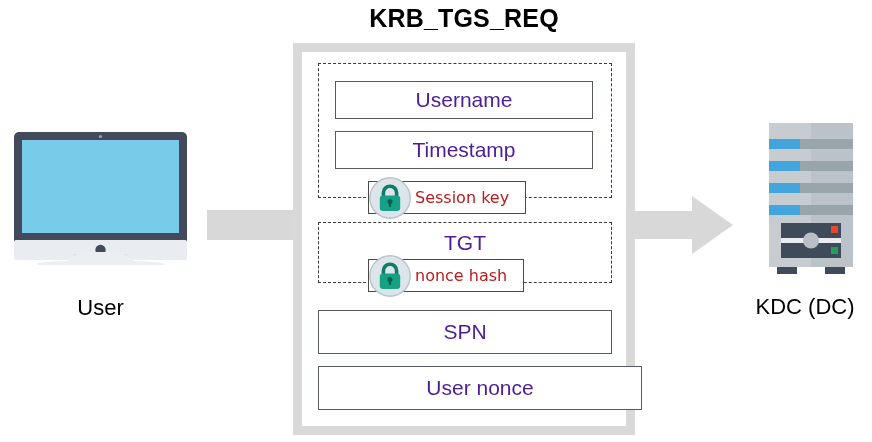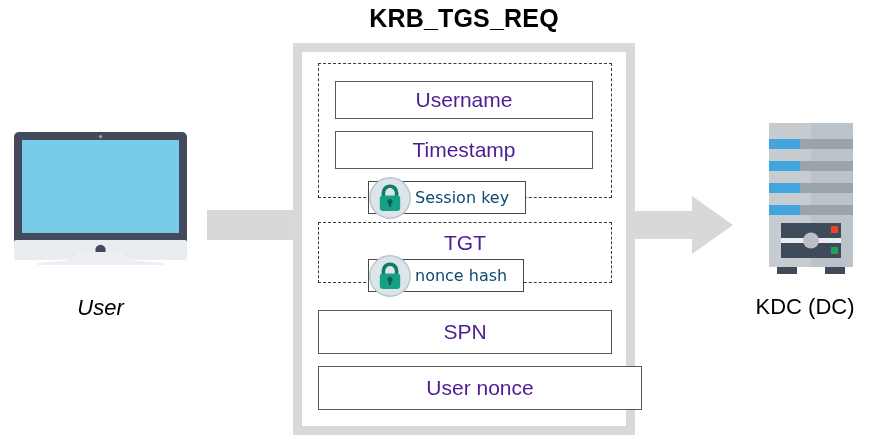--- a/index.html
+++ b/index.html
@@ -97,21 +97,21 @@
     height: 33px;
     box-sizing: border-box;
     border: 1px solid #4a4a4a;
     background: #ffffff;
     display: flex;
     align-items: center;
     padding-left: 46px;
     padding-right: 16px;
     font-family: "DejaVu Sans", sans-serif;
     font-size: 16px;
-    color: #0c4a6e;
+    color: #b91c1c;
     white-space: nowrap;
     z-index: 1;
   }
 
   .lock-badge {
     position: absolute;
     left: 0;
     top: -5px;
     width: 44px;
     height: 44px;
@@ -151,21 +151,21 @@
     width: 96px;
     height: 158px;
   }
   .node-label {
     position: absolute;
     text-align: center;
     font-size: 22px;
     color: #000000;
     white-space: nowrap;
   }
-  #user-label { left: 8px;  top: 295px; width: 185px; font-style: italic; }
+  #user-label { left: 8px;  top: 295px; width: 185px; }
   #kdc-label  { left: 735px; top: 294px; width: 140px; }
 </style>
 </head>
 <body>
 
 <div id="stage">
 
   <div id="msg-title">KRB_TGS_REQ</div>
 
   <div id="user-node">

